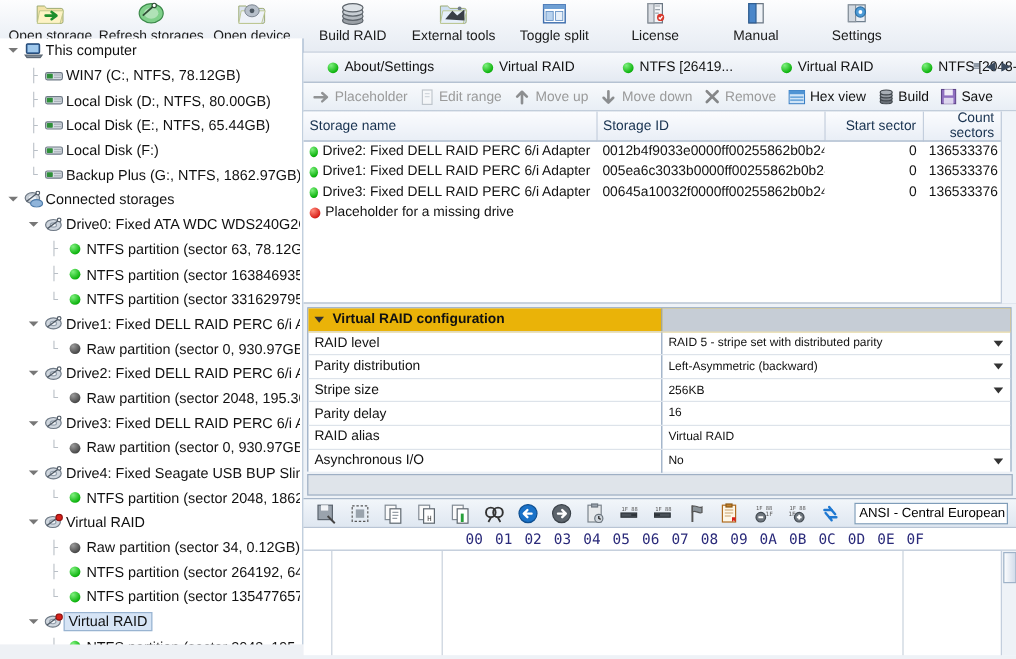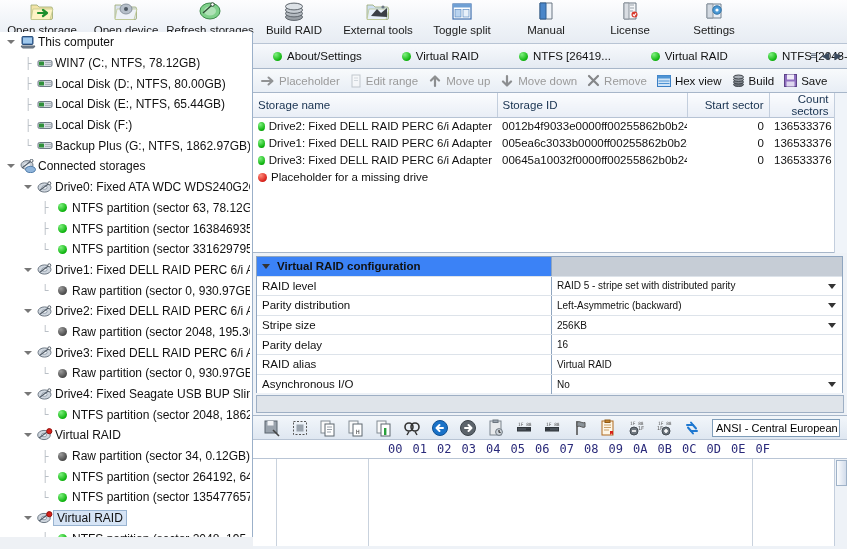--- a/index.html
+++ b/index.html
@@ -101,21 +101,21 @@
 
   
   #confwrap { width: 594px; height: 140px; background: #eef2f7; padding: 3px 2px 2px 3px; }
   .cgrid { width: 587px; border: 1px solid #8fa5bf; background: #fff; }
   .crow { display: flex; height: 19.6px; align-items: stretch; border-bottom: 1px solid #dde3ea; }
   .crow:last-child { border-bottom: none; }
   .ckey { width: 295px; display: flex; align-items: center; padding-left: 5px; font-size: 11.5px; border-right: 1px solid #8fa5bf; color: #111; }
   .cval { flex: 1; display: flex; align-items: center; padding-left: 5px; font-size: 10px; color: #111; position: relative; }
   .cval .caret { position: absolute; right: 6px; top: 50%; margin-top: -2px; width: 0; height: 0;
     border-left: 4px solid transparent; border-right: 4px solid transparent; border-top: 5px solid #333; }
-  .chead { background: #3b82f6; font-weight: bold; }
+  .chead { background: #eab308; font-weight: bold; }
   .chead .ckey { font-weight: bold; gap: 5px; }
   .chead .cval { background: #c6cdd6; }
   .chtri { width: 0; height: 0; border-left: 4px solid transparent; border-right: 4px solid transparent; border-top: 5px solid #333; margin-right: 2px; }
 
   
   #blank { width: 594px; height: 22px; background: #eef2f7; padding: 2px 3px; }
   #blankinner { width: 100%; height: 18px; background: #dfe4ea; border: 1px solid #9eafc4; }
 
   
   #hextb {
@@ -159,38 +159,38 @@
             <path d="M1 5 L7 5 L9 7 L21 7 A1.5 1.5 0 0 1 22.5 8.5 L22.5 18 A1.5 1.5 0 0 1 21 19.5 L2.5 19.5 A1.5 1.5 0 0 1 1 18 Z" fill="#f2e3a8" stroke="#9aa86f" stroke-width="0.8"></path>
           <path d="M3 9 L23 9 L20 19.5 L1 19.5 Z" fill="#fdf3c4" stroke="#b9c486" stroke-width="0.7"></path>
             <path d="M8 13 L16 13 M13 10 L17 13 L13 16" stroke="#1d8f2c" stroke-width="2.2" fill="none" stroke-linecap="round" stroke-linejoin="round"></path>
           </svg>
         </span>
         <span class="tb-lbl">Open storage</span>
       </div>
       <div class="tb-btn">
         <span class="tb-ico">
           <svg width="24" height="22" viewBox="0 0 24 22">
+            <ellipse cx="12" cy="11" rx="10" ry="8" fill="#7fd08a" stroke="#3c8a4a" stroke-width="1"></ellipse>
+      <ellipse cx="12" cy="11" rx="6" ry="4.6" fill="#d9f0dc" opacity=".55"></ellipse>
+      <path d="M5 13 L14 5" stroke="#2f4f35" stroke-width="1.4"></path>
+      <circle cx="14.5" cy="4.5" r="1.8" fill="#fff" stroke="#2f4f35" stroke-width="1"></circle>
+          </svg>
+        </span>
+        <span class="tb-lbl">Refresh storages</span>
+      </div>
+      <div class="tb-btn">
+        <span class="tb-ico">
+          <svg width="24" height="22" viewBox="0 0 24 22">
             <path d="M1 5 L7 5 L9 7 L21 7 A1.5 1.5 0 0 1 22.5 8.5 L22.5 18 A1.5 1.5 0 0 1 21 19.5 L2.5 19.5 A1.5 1.5 0 0 1 1 18 Z" fill="#dbe3ef" stroke="#9aa86f" stroke-width="0.8"></path>
           <path d="M3 9 L23 9 L20 19.5 L1 19.5 Z" fill="#eef2f8" stroke="#b9c486" stroke-width="0.7"></path>
             <ellipse cx="12" cy="9" rx="6" ry="5" fill="#b6bfca" stroke="#79838f" stroke-width="0.8"></ellipse>
       <circle cx="12" cy="9" r="2" fill="#4d5863"></circle>
           </svg>
         </span>
         <span class="tb-lbl">Open device</span>
-      </div>
-      <div class="tb-btn">
-        <span class="tb-ico">
-          <svg width="24" height="22" viewBox="0 0 24 22">
-            <ellipse cx="12" cy="11" rx="10" ry="8" fill="#7fd08a" stroke="#3c8a4a" stroke-width="1"></ellipse>
-      <ellipse cx="12" cy="11" rx="6" ry="4.6" fill="#d9f0dc" opacity=".55"></ellipse>
-      <path d="M5 13 L14 5" stroke="#2f4f35" stroke-width="1.4"></path>
-      <circle cx="14.5" cy="4.5" r="1.8" fill="#fff" stroke="#2f4f35" stroke-width="1"></circle>
-          </svg>
-        </span>
-        <span class="tb-lbl">Refresh storages</span>
       </div>
       <div class="tb-btn">
         <span class="tb-ico">
           <svg width="24" height="22" viewBox="0 0 24 22">
             <ellipse cx="12" cy="17" rx="8.5" ry="3.4" fill="#9aa0a6" stroke="#5d646b"></ellipse>
       <ellipse cx="12" cy="13.5" rx="8.5" ry="3.4" fill="#b4bac0" stroke="#5d646b"></ellipse>
       <ellipse cx="12" cy="10" rx="8.5" ry="3.4" fill="#c8ced4" stroke="#5d646b"></ellipse>
       <ellipse cx="12" cy="6.5" rx="8.5" ry="3.4" fill="#dde2e7" stroke="#5d646b"></ellipse>
           </svg>
         </span>
@@ -210,42 +210,42 @@
       <div class="tb-btn">
         <span class="tb-ico">
           <svg width="24" height="22" viewBox="0 0 24 22">
             <rect x="3" y="4" width="18" height="15" fill="#fff" stroke="#3f6fae" stroke-width="1.2"></rect>
       <rect x="3" y="4" width="18" height="3.5" fill="#6e9fd4"></rect>
       <rect x="5" y="9.5" width="6" height="7.5" fill="#b9d3ef" stroke="#5d8cc2" stroke-width=".7"></rect>
       <rect x="13" y="9.5" width="6" height="7.5" fill="#e8f0f9" stroke="#5d8cc2" stroke-width=".7"></rect>
           </svg>
         </span>
         <span class="tb-lbl">Toggle split</span>
-      </div>
-      <div class="tb-btn">
-        <span class="tb-ico">
-          <svg width="24" height="22" viewBox="0 0 24 22">
-            <path d="M6 3 L18 3 L18 19 L6 19 Z" fill="#eef2f7" stroke="#6a7683"></path>
-      <path d="M6 3 L12 3 L12 19 L6 19 Z" fill="#3f76b8" stroke="#2e5versa"></path>
-      <path d="M6 3 L12 3 L12 19 L6 19 Z" fill="#4a86c9" stroke="#2f5e93"></path>
-          </svg>
-        </span>
-        <span class="tb-lbl">Manual</span>
       </div>
       <div class="tb-btn">
         <span class="tb-ico">
           <svg width="24" height="22" viewBox="0 0 24 22">
             <path d="M6 3 L18 3 L18 19 L6 19 Z" fill="#f3f5f8" stroke="#6a7683"></path>
       <path d="M6 3 L11 3 L11 19 L6 19 Z" fill="#d9dde3" stroke="#8d959d"></path>
       <path d="M12 5 L16 5 M12 8 L16 8 M12 11 L15 11" stroke="#9aa2aa" stroke-width="1"></path>
       <circle cx="16.5" cy="14.5" r="3" fill="#d83a2e"></circle>
       <path d="M15 14.5 L16.2 15.8 L18 13.4" stroke="#fff" stroke-width="1.2" fill="none"></path>
           </svg>
         </span>
         <span class="tb-lbl">License</span>
+      </div>
+      <div class="tb-btn">
+        <span class="tb-ico">
+          <svg width="24" height="22" viewBox="0 0 24 22">
+            <path d="M6 3 L18 3 L18 19 L6 19 Z" fill="#eef2f7" stroke="#6a7683"></path>
+      <path d="M6 3 L12 3 L12 19 L6 19 Z" fill="#3f76b8" stroke="#2e5versa"></path>
+      <path d="M6 3 L12 3 L12 19 L6 19 Z" fill="#4a86c9" stroke="#2f5e93"></path>
+          </svg>
+        </span>
+        <span class="tb-lbl">Manual</span>
       </div>
       <div class="tb-btn">
         <span class="tb-ico">
           <svg width="24" height="22" viewBox="0 0 24 22">
             <path d="M5 4 L19 4 L19 18 L5 18 Z" fill="#e9eef4" stroke="#70808f"></path>
       <path d="M5 4 L11 4 L11 18 L5 18 Z" fill="#d2d9e1" stroke="#8a949e"></path>
       <circle cx="15" cy="10" r="4.2" fill="#4b9ad6" stroke="#2c6fa5"></circle>
       <circle cx="15" cy="10" r="1.6" fill="#fff"></circle>
           </svg>
         </span>

